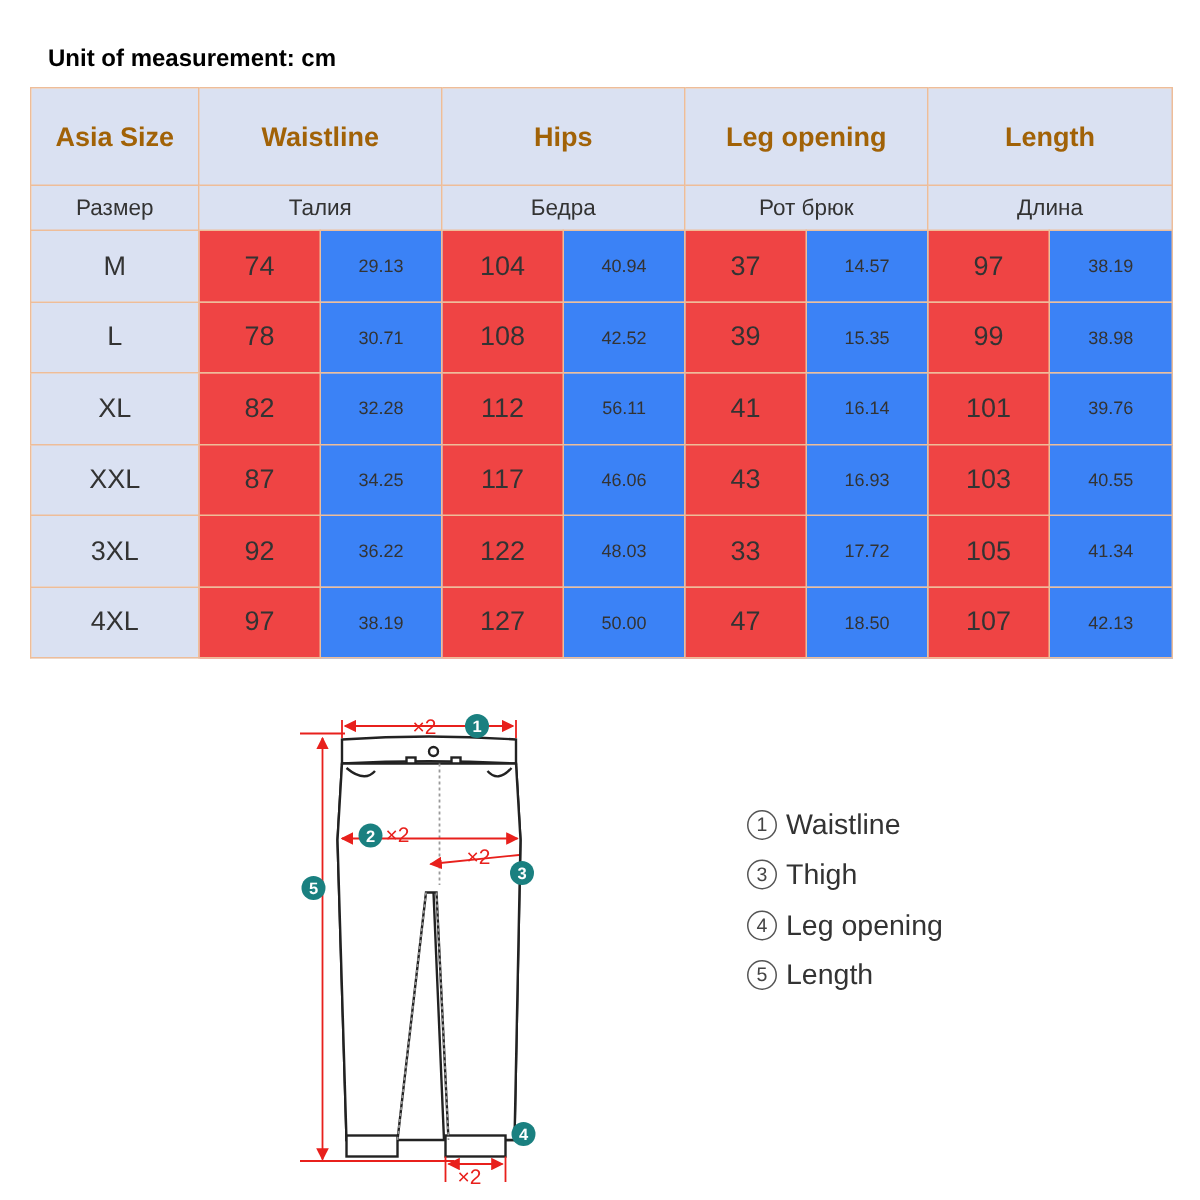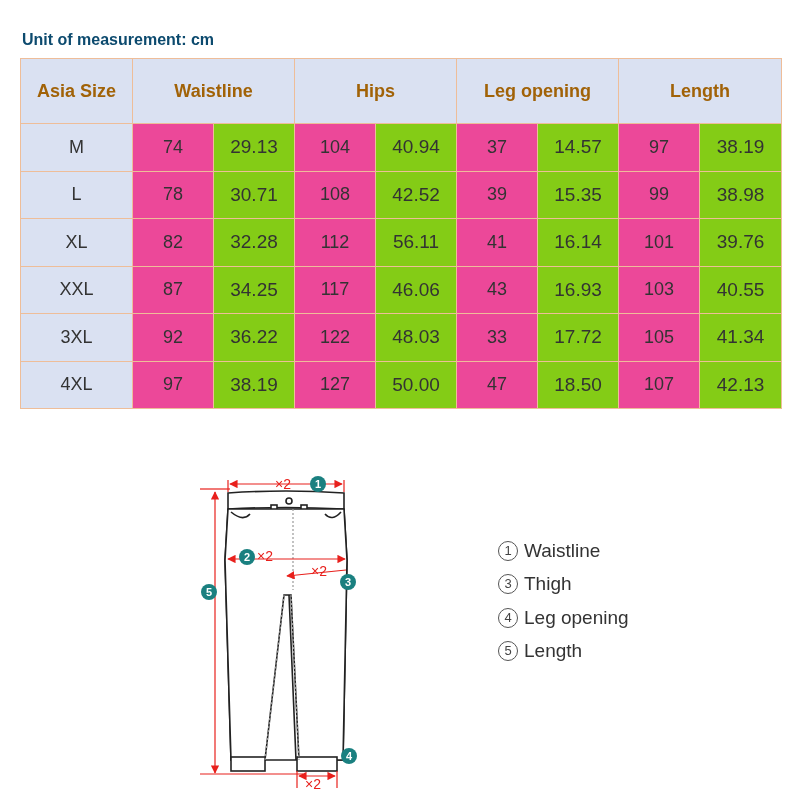--- a/index.html
+++ b/index.html
@@ -1,25 +1,25 @@
 <!DOCTYPE html>
 <html><head>
 <meta charset="utf-8">
 <style>
   html, body { margin: 0; padding: 0; background: #ffffff; }
   body { width: 800px; height: 800px; position: relative; overflow: hidden;
          font-family: "Liberation Sans", "DejaVu Sans", sans-serif; color: #222; }
-  .unit-note { position: absolute; left: 22px; top: 31px; font-size: 16px; font-weight: bold; color: #0c4a6e; }
+  .unit-note { position: absolute; left: 32px; top: 31px; font-size: 16px; font-weight: bold; color: #000000; }
   table.size-table { position: absolute; left: 20px; top: 58px; border-collapse: collapse; table-layout: fixed; width: 761px; }
   table.size-table td, table.size-table th { border: 1.5px solid #eebd99; text-align: center; padding: 0; }
   th.main-h { height: 64px; background: #dae1f2; font-size: 18px; font-weight: bold; color: #a16207; }
   td.sub-h { height: 29px; background: #dae1f2; font-size: 15px; color: #333; font-weight: normal; }
   td.size-cell { height: 46.5px; background: #dae1f2; font-size: 18px; color: #333; }
-  td.cm { background: #ec4899; font-size: 18px; color: #333; }
-  td.inch { background: #84cc16; font-size: 19px; color: #333; }
+  td.cm { background: #ef4444; font-size: 18px; color: #333; }
+  td.inch { background: #3b82f6; font-size: 12px; color: #333; }
   .diagram { position: absolute; left: 195px; top: 470px; width: 175px; height: 325px; }
   .legend { position: absolute; left: 481px; top: 538px; margin-left: 17px; }
   .legend-item { font-size: 19px; color: #333; height: 33.3px; line-height: 26px; white-space: nowrap; }
   .legend-num { display: inline-block; width: 18px; height: 18px; border: 1.2px solid #555; border-radius: 50%;
                 font-size: 13px; line-height: 18px; text-align: center; margin-right: 6px; vertical-align: 2px; color: #444; }
 </style>
 </head>
 <body>
 
 <div class="unit-note">Unit of measurement: cm</div>
@@ -36,20 +36,27 @@
       <col style="width:81px">
       <col style="width:82px">
   </colgroup>
   <tbody>
       <tr>
     <th class="main-h">Asia Size</th>
     <th class="main-h" colspan="2">Waistline</th>
     <th class="main-h" colspan="2">Hips</th>
     <th class="main-h" colspan="2">Leg opening</th>
     <th class="main-h" colspan="2">Length</th>
+  </tr>
+  <tr>
+    <td class="sub-h">Размер</td>
+    <td class="sub-h" colspan="2">Талия</td>
+    <td class="sub-h" colspan="2">Бедра</td>
+    <td class="sub-h" colspan="2">Рот брюк</td>
+    <td class="sub-h" colspan="2">Длина</td>
   </tr>
   <tr>
     <td class="size-cell">M</td>
     <td class="cm">74</td>
     <td class="inch">29.13</td>
     <td class="cm">104</td>
     <td class="inch">40.94</td>
     <td class="cm">37</td>
     <td class="inch">14.57</td>
     <td class="cm">97</td>

